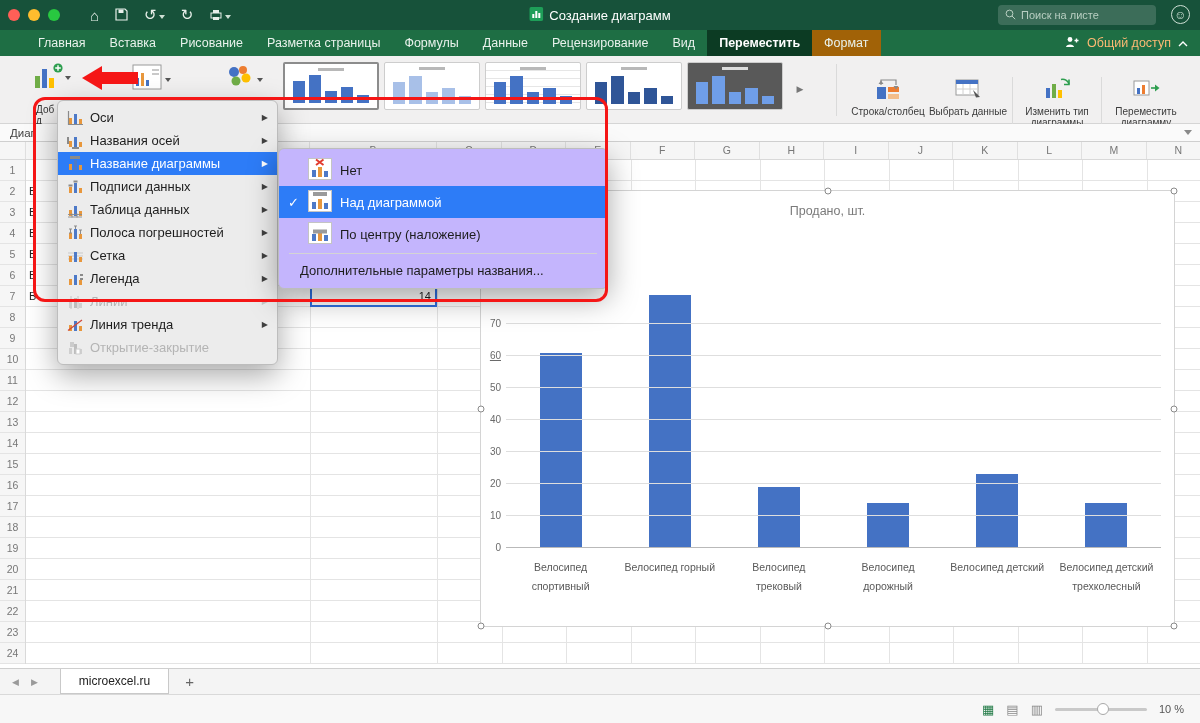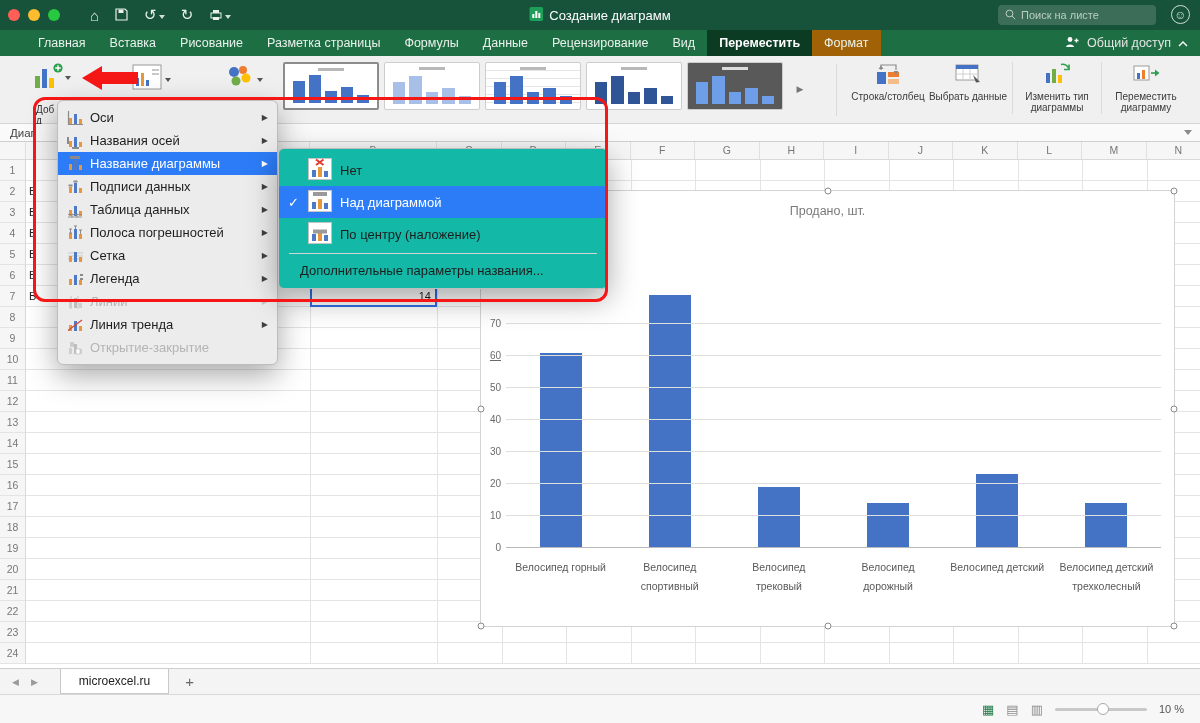--- a/index.html
+++ b/index.html
@@ -21,39 +21,39 @@
                border:1.5px solid #cfe0d5; color:#cfe0d5; display:flex; align-items:center; justify-content:center; font-size:12px; }
 
   
   .tabrow { position:absolute; left:0; top:30px; width:1200px; height:26px; background:#1e6e44;
             display:flex; align-items:stretch; color:#e9f2ec; font-size:12.5px; z-index:6; }
   #tabs-container { display:flex; margin-left:26px; }
   .tab { padding:0 12px; display:flex; align-items:center; white-space:nowrap; }
   .tab.contextual { background:#a16207; }
   .tab.active { background:#0c3b23; color:#fff; font-weight:bold; }
   .share { position:absolute; right:12px; top:0; height:26px; display:flex; align-items:center; gap:7px;
-           color:#e5e5e5; font-size:12.5px; }
+           color:#fdba74; font-size:12.5px; }
 
   
   .ribbon { position:absolute; left:0; top:56px; width:1200px; height:68px; background:#f1f0f0;
             border-bottom:1px solid #d5d5d5; z-index:2; }
   .big-btn { position:absolute; left:33px; top:6px; width:48px; height:40px; display:flex; align-items:flex-start; gap:2px; }
   .btn-label-frag { position:absolute; left:36px; top:48px; font-size:10px; color:#333; line-height:11px; }
   .caret { width:0; height:0; border:3.5px solid transparent; border-top:4.5px solid #555; margin-top:14px; }
   .small-btn { position:absolute; top:8px; display:flex; align-items:flex-start; gap:3px; }
   .gallery { position:absolute; left:283px; top:6px; display:flex; gap:5px; }
   .thumb { width:96px; height:48px; background:#fff; border:1px solid #cdcdcd; border-radius:2px; position:relative; overflow:hidden; }
   .thumb.sel { border:2px solid #8c8c8c; }
   .thumb .tdash { position:absolute; top:4px; left:50%; transform:translateX(-50%); width:26px; height:3px; background:#b8b8b8; }
   .thumb .tbars { position:absolute; left:8px; right:8px; bottom:5px; height:32px; display:flex; align-items:flex-end; gap:4px; }
   .thumb .tbars span { flex:1; }
   .gal-arrow { position:absolute; left:793px; top:22px; width:14px; height:22px; color:#777; font-size:9px;
                display:flex; align-items:center; justify-content:center; }
   .vsep { position:absolute; top:8px; width:1px; height:52px; background:#dadada; }
-  #ribbon-actions { position:absolute; left:848px; top:4px; display:flex; align-items:flex-start; }
+  #ribbon-actions { position:absolute; left:848px; top:19px; display:flex; align-items:flex-start; }
   .rbtn { width:80px; display:flex; flex-direction:column; align-items:center; gap:2px; font-size:10px;
           color:#3b3b3b; text-align:center; line-height:11.5px; padding-top:2px; }
   .rsep { width:1px; height:52px; background:#dadada; margin:2px 4px 0 4px; }
 
   
   .namerow { position:absolute; left:0; top:124px; width:1200px; height:18px; background:#fafafa;
              border-bottom:1px solid #cfcfcf; display:flex; align-items:center; font-size:11.5px; color:#444; z-index:2; }
   .namerow .nb { padding-left:10px; }
   .namerow .fx-dd { position:absolute; right:8px; width:0; height:0; border:4px solid transparent; border-top:5px solid #8a8a8a; margin-top:4px; }
 
@@ -92,21 +92,21 @@
           border-radius:6px; box-shadow:0 10px 30px rgba(0,0,0,.35); padding:5px 0; z-index:30; }
   .menu-item { height:23px; display:flex; align-items:center; gap:7px; padding:0 9px 0 9px; font-size:13px; color:#1d1d1d; }
   .menu-item .mi-icon { width:16px; height:16px; flex:none; display:flex; align-items:center; }
   .menu-item .mi-arrow { margin-left:auto; font-size:8px; color:#404040; }
   .menu-item.selected { background:#2d7cf7; color:#fff; }
   .menu-item.selected .mi-arrow { color:#fff; }
   .menu-item.disabled { color:#b4b4b4; }
   .menu-item.disabled .mi-arrow { color:#c6c6c6; }
 
   
-  .submenu { position:absolute; left:278px; top:148px; width:330px; background:#14b8a6; border:1px solid #bdbdbd;
+  .submenu { position:absolute; left:278px; top:148px; width:330px; background:#c4b5fd; border:1px solid #bdbdbd;
              border-radius:6px; box-shadow:0 10px 30px rgba(0,0,0,.35); padding:5px 0; z-index:32; }
   .sub-item { height:32px; display:flex; align-items:center; gap:8px; padding:0 14px 0 8px; font-size:13px; color:#1d1d1d; }
   .sub-item .check { width:13px; font-size:13px; text-align:center; }
   .sub-item.selected { background:#2d7cf7; color:#fff; }
   .sub-divider { height:1px; background:#d4d4d4; margin:3px 10px; }
   .sub-footer { height:26px; display:flex; align-items:center; padding:0 14px 0 21px; font-size:13px; color:#1d1d1d; }
 
   
   .anno-rect { position:absolute; left:33px; top:97px; width:575px; height:205px; border:3px solid #f51616;
                border-radius:12px; z-index:40; pointer-events:none; }
@@ -440,22 +440,22 @@
     <div class="baseline"></div>
   <div class="gl" style="bottom: 32px;"></div>
       <div class="gl" style="bottom: 64px;"></div>
       <div class="gl" style="bottom: 96px;"></div>
       <div class="gl" style="bottom: 128px;"></div>
       <div class="gl" style="bottom: 160px;"></div>
       <div class="gl" style="bottom: 192px;"></div>
       <div class="gl" style="bottom: 224px;"></div>
     </div>
   <div id="cat-labels">
+      <div class="catlab">Велосипед спортивный</div>
       <div class="catlab">Велосипед горный</div>
-      <div class="catlab">Велосипед спортивный</div>
       <div class="catlab">Велосипед трековый</div>
       <div class="catlab">Велосипед дорожный</div>
       <div class="catlab">Велосипед детский</div>
       <div class="catlab">Велосипед детский трехколесный</div>
     </div>
 <div class="ylab" style="top: 351px;">0</div>
     <div class="ylab" style="top: 319px;">10</div>
     <div class="ylab" style="top: 287px;">20</div>
     <div class="ylab" style="top: 255px;">30</div>
     <div class="ylab" style="top: 223px;">40</div>

